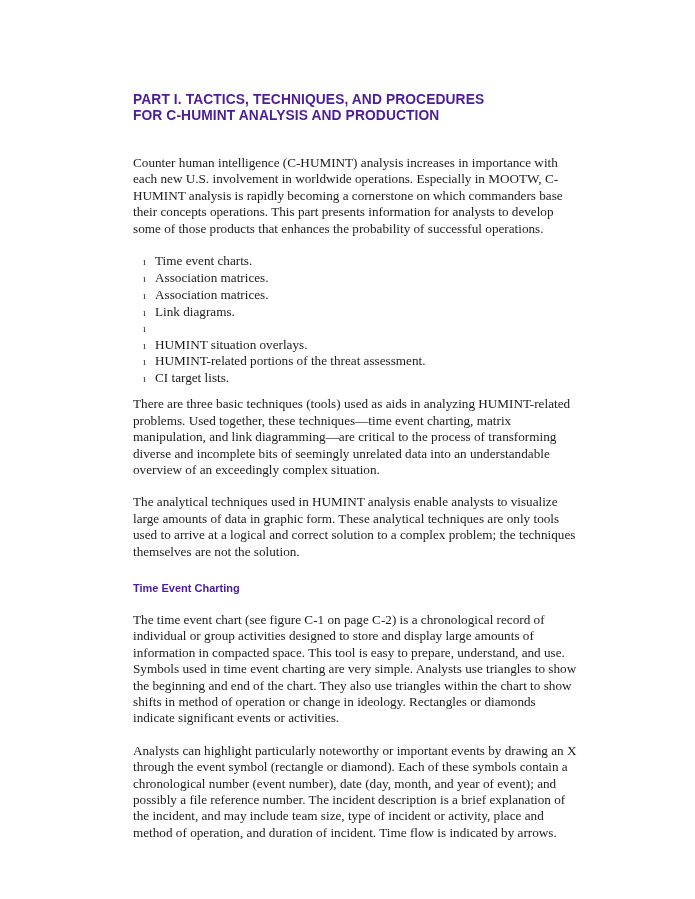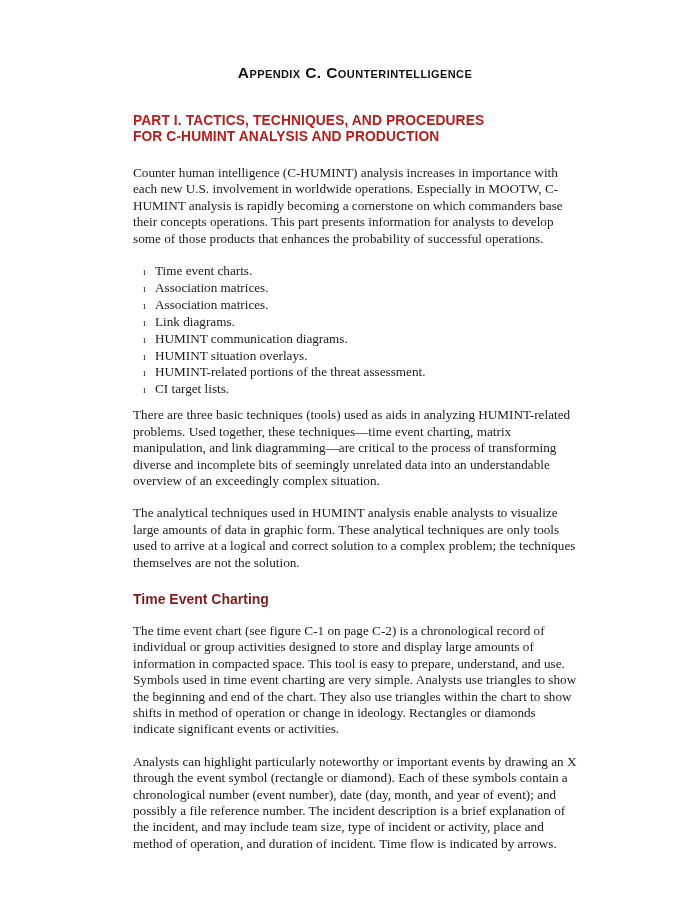--- a/index.html
+++ b/index.html
@@ -28,27 +28,27 @@
     font-variant: small-caps;
     font-size: 15.5px;
     line-height: 21px;
     letter-spacing: 0.4px;
     color: #111111;
   }
   .doc-title .title-line {
     display: block;
   }
   .part-heading {
-    margin: 0 0 20px 0;
+    margin: 0 0 31px 0;
     font-family: "Liberation Sans", sans-serif;
     font-weight: bold;
     font-size: 13.8px;
     line-height: 16px;
     letter-spacing: 0.1px;
-    color: #b91c1c;
+    color: #4c1d95;
   }
   .part-heading .heading-line {
     display: block;
   }
   p.body-para {
     margin: 0 0 16px 0;
     font-family: Liberation Serif, serif;
     font-size: 13.2px;
     line-height: 16.4px;
     color: #1b1b1b;
@@ -73,32 +73,31 @@
     flex: 0 0 22px;
     padding-left: 10px;
     box-sizing: border-box;
     font-size: 10px;
     color: #2a2a2a;
   }
   .section-heading {
     margin: 20px 0 15px 0;
     font-family: "Liberation Sans", sans-serif;
     font-weight: bold;
-    font-size: 14px;
+    font-size: 11px;
     line-height: 17px;
-    color: #7f1d1d;
+    color: #4c1d95;
   }
 </style>
 </head>
 <body>
 
 <div class="page">
 
   <h1 class="doc-title">
-    <span class="title-line">Appendix C. Counterintelligence</span>
   </h1>
 
   <h2 class="part-heading">
     <span class="heading-line">PART I. TACTICS, TECHNIQUES, AND PROCEDURES</span>
     <span class="heading-line">FOR C-HUMINT ANALYSIS AND PRODUCTION</span>
   </h2>
 
   <p class="body-para">Counter human intelligence (C-HUMINT) analysis increases in importance with each new U.S. involvement in worldwide operations. Especially in MOOTW, C-HUMINT analysis is rapidly becoming a cornerstone on which commanders base their concepts operations. This part presents information for analysts to develop some of those products that enhances the probability of successful operations.</p>
 
 
@@ -114,21 +113,20 @@
     <li>
       <span class="bullet">ı</span>
       <span>Association matrices.</span>
     </li>
     <li>
       <span class="bullet">ı</span>
       <span>Link diagrams.</span>
     </li>
     <li>
       <span class="bullet">ı</span>
-      <span>HUMINT communication diagrams.</span>
     </li>
     <li>
       <span class="bullet">ı</span>
       <span>HUMINT situation overlays.</span>
     </li>
     <li>
       <span class="bullet">ı</span>
       <span>HUMINT-related portions of the threat assessment.</span>
     </li>
     <li>

